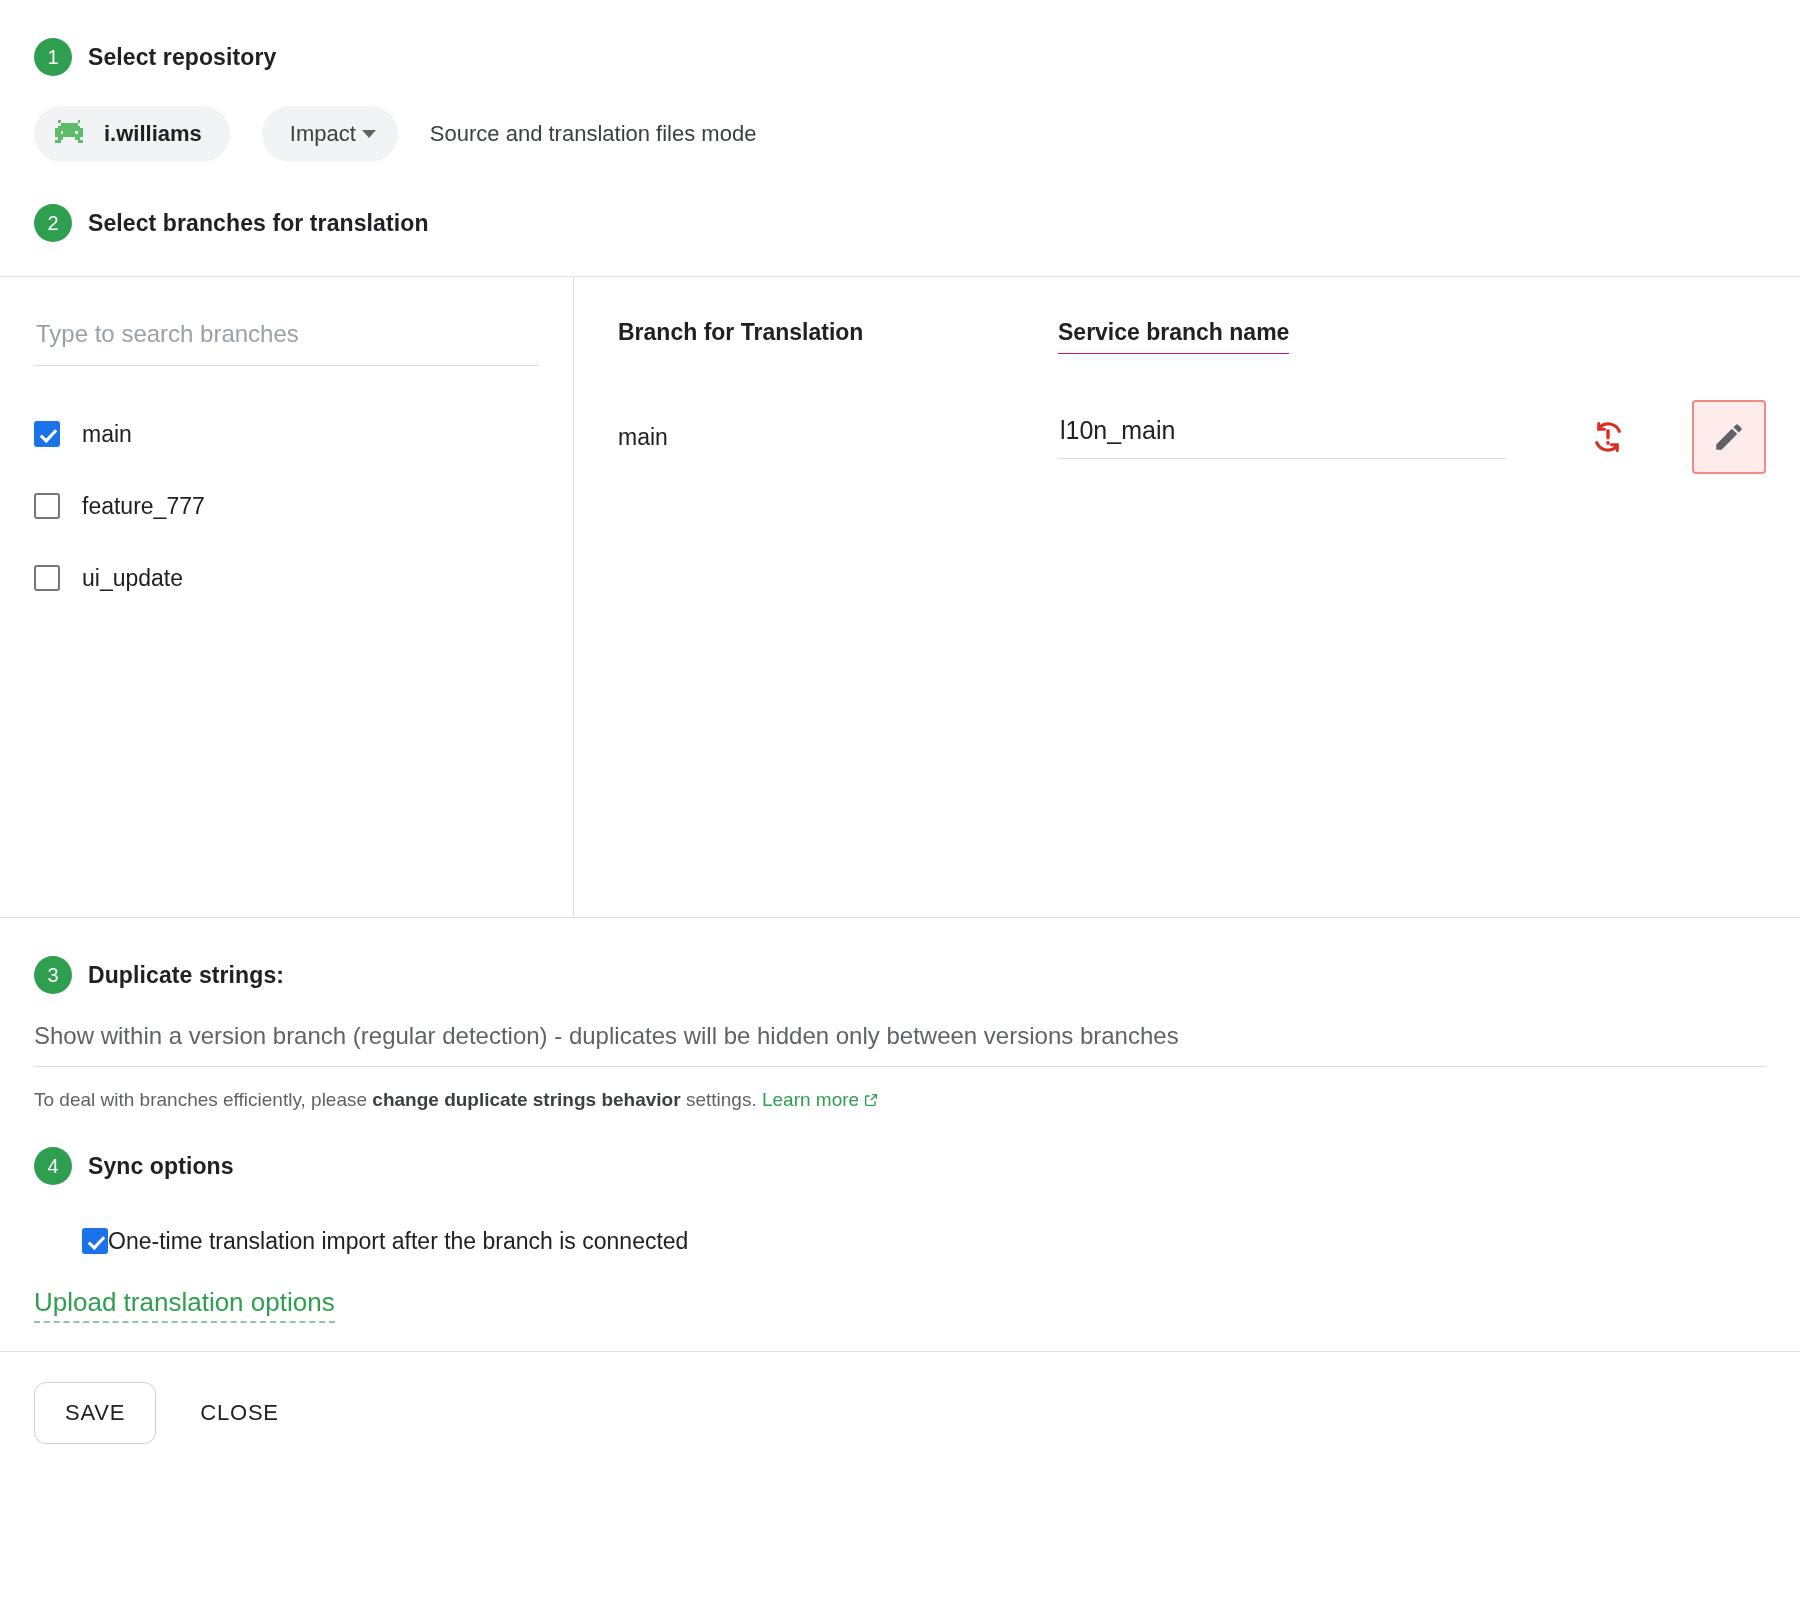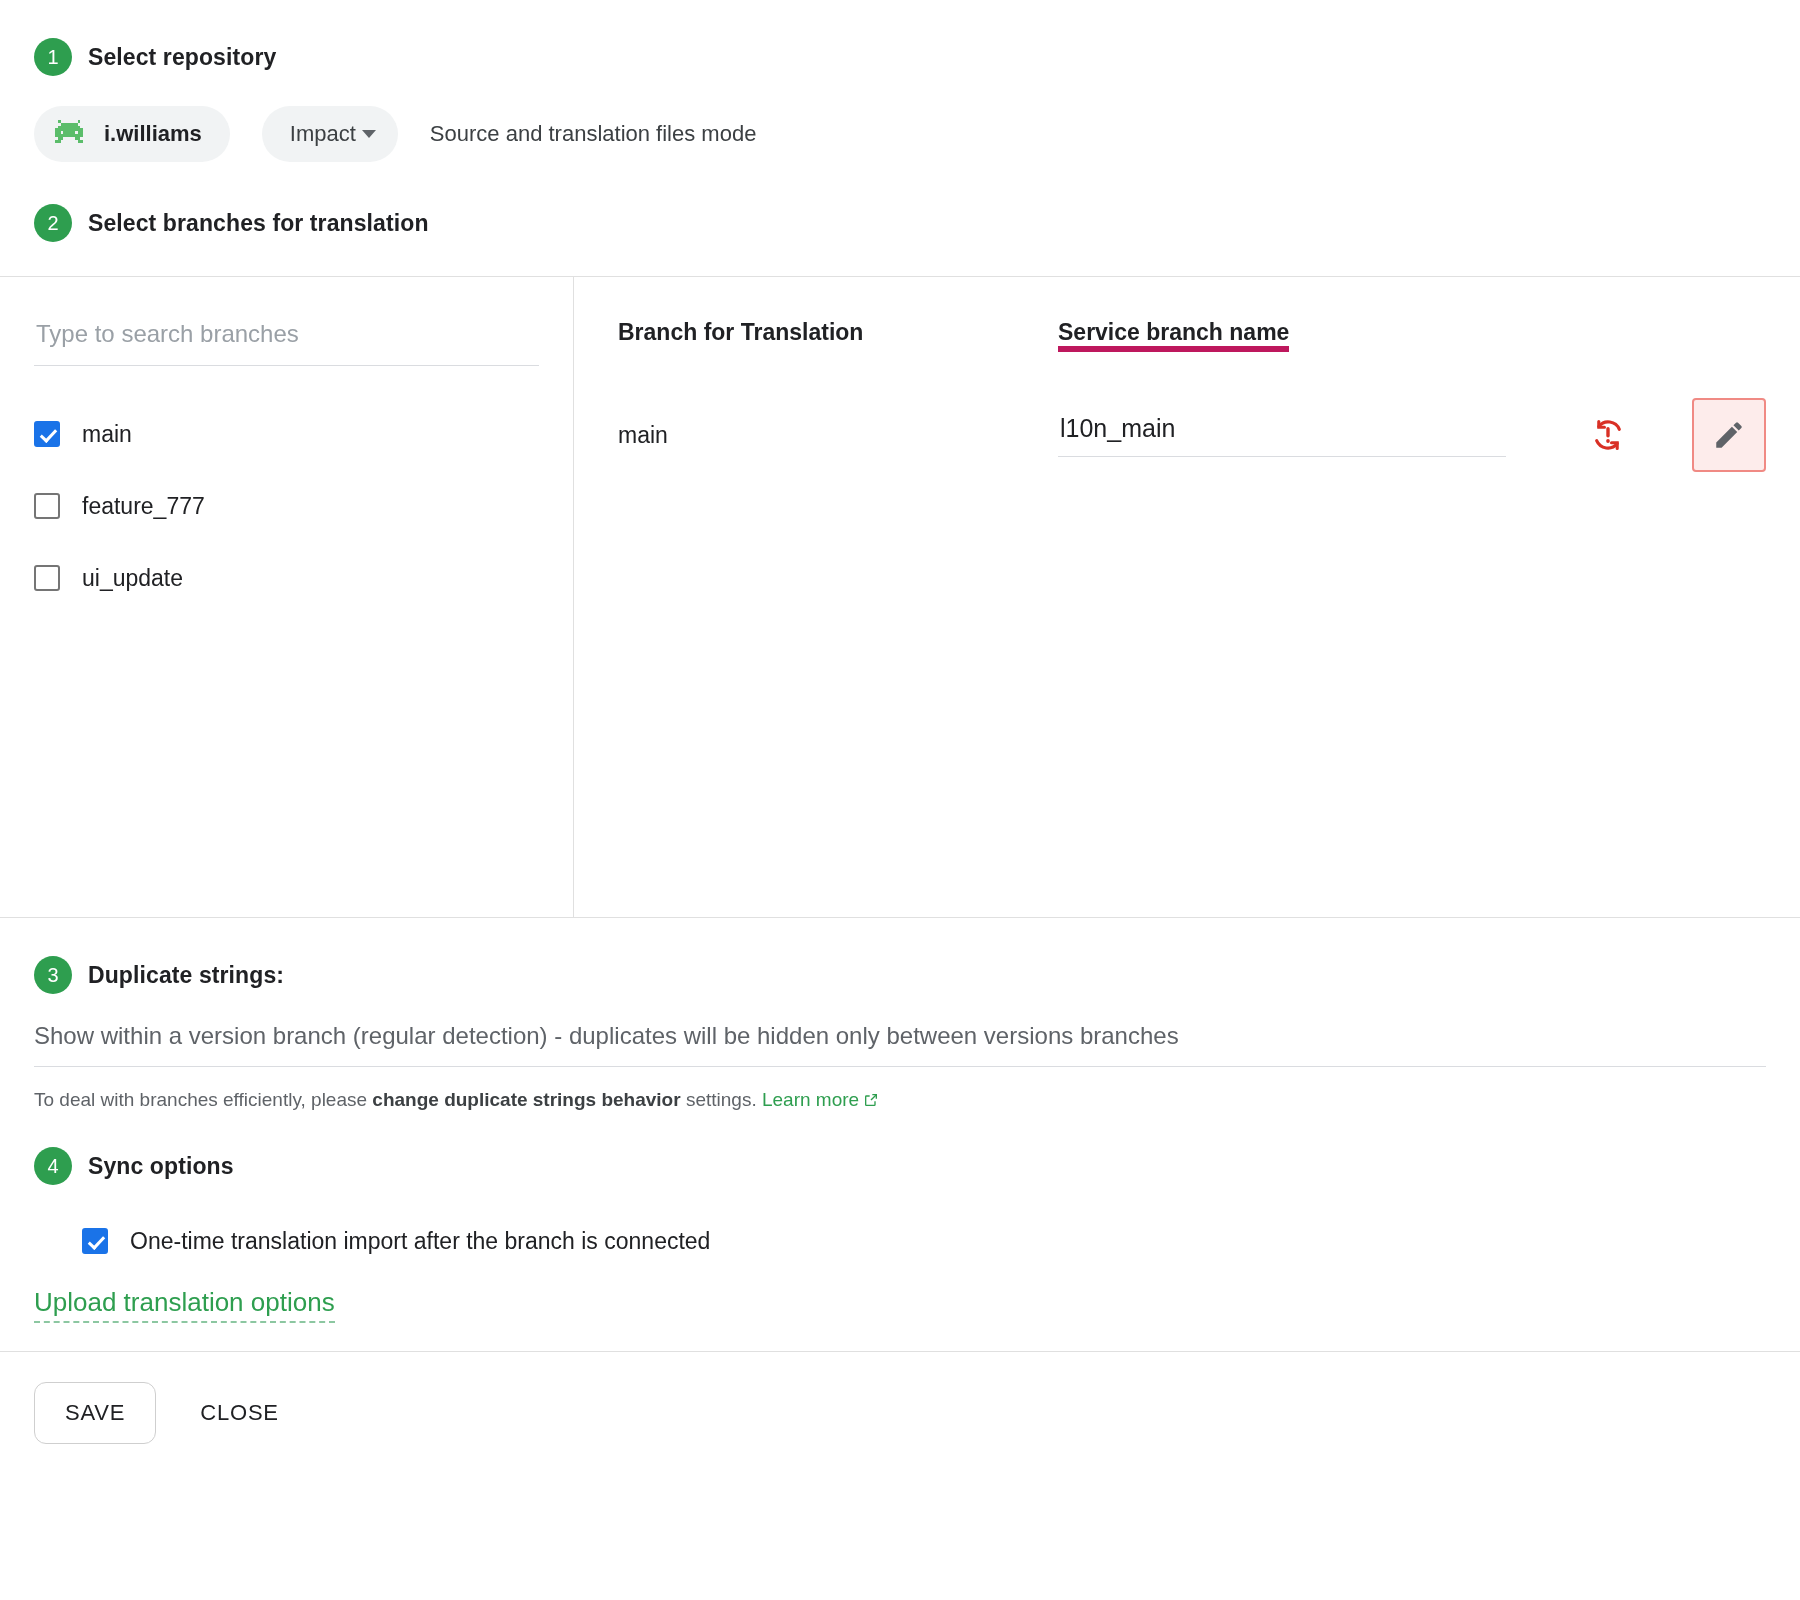--- a/index.html
+++ b/index.html
@@ -174,22 +174,22 @@
   .col-branch {
     width: 440px;
     font-size: 23px;
     font-weight: bold;
     color: #202124;
   }
   .col-service {
     font-size: 23px;
     font-weight: bold;
     color: #202124;
-    border-bottom: 6px solid #be185d;
-    padding-bottom: 0;
+    border-bottom: 1px solid #be185d;
+    padding-bottom: 7px;
   }
   .right-row {
     display: flex;
     align-items: center;
     margin-top: 46px;
   }
   .rr-branch {
     width: 440px;
     font-size: 23px;
     color: #202124;
@@ -254,21 +254,20 @@
     vertical-align: -2px;
     margin-left: 4px;
   }
 
   
   .sec4 { padding: 34px 34px 0 34px; }
   .sync-opts { margin-top: 26px; }
   .opt-row {
     display: flex;
     align-items: center;
-    gap: 22px;
     height: 60px;
     padding-left: 48px;
   }
   .opt-label {
     font-size: 23px;
     color: #202124;
   }
   .upload-link {
     display: inline-block;
     margin-top: 16px;

